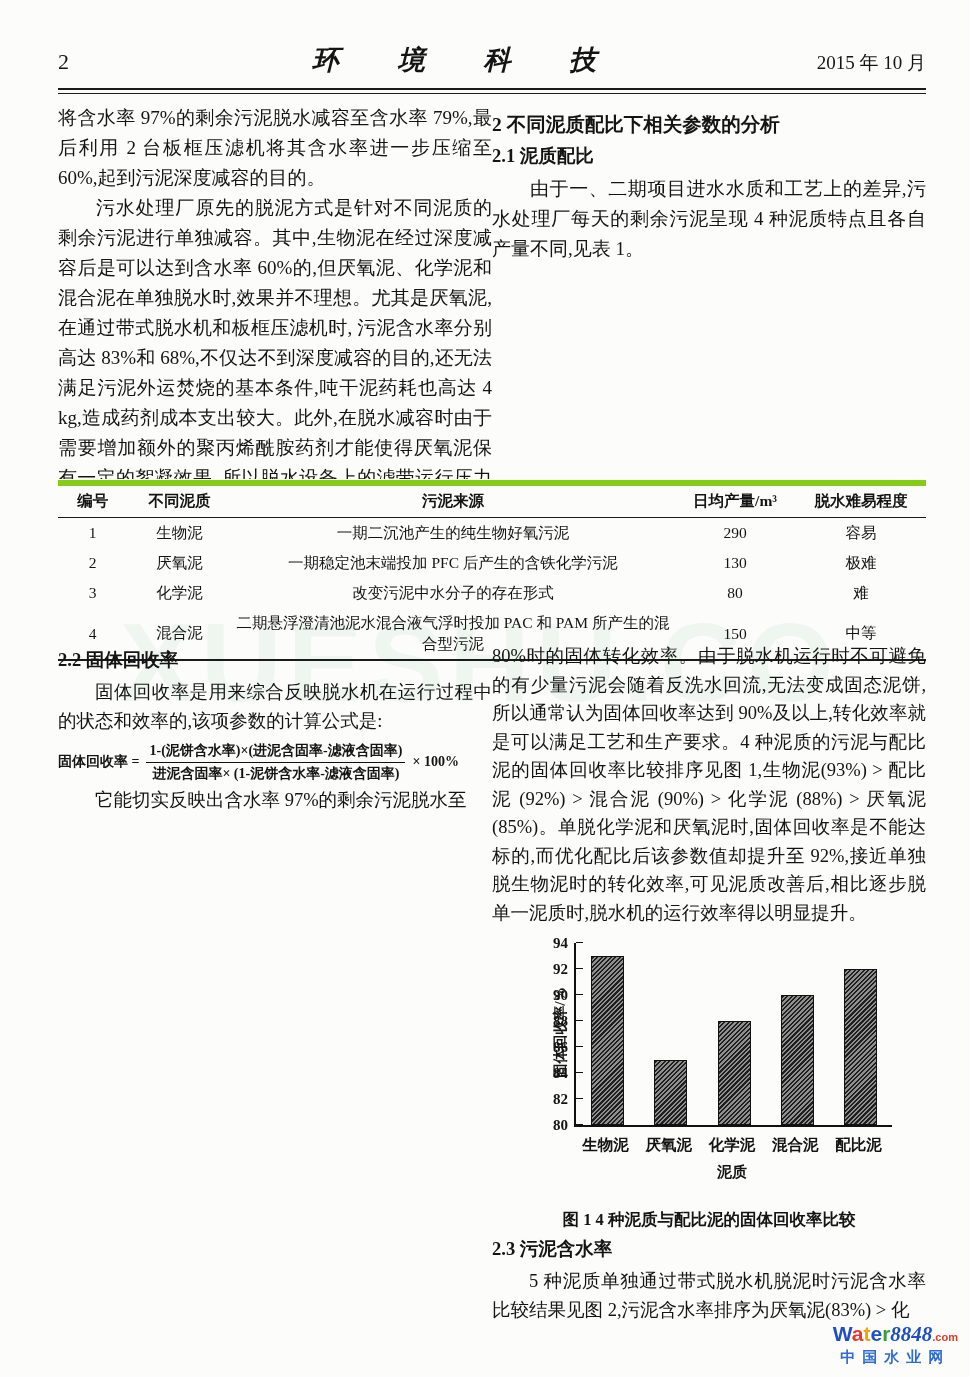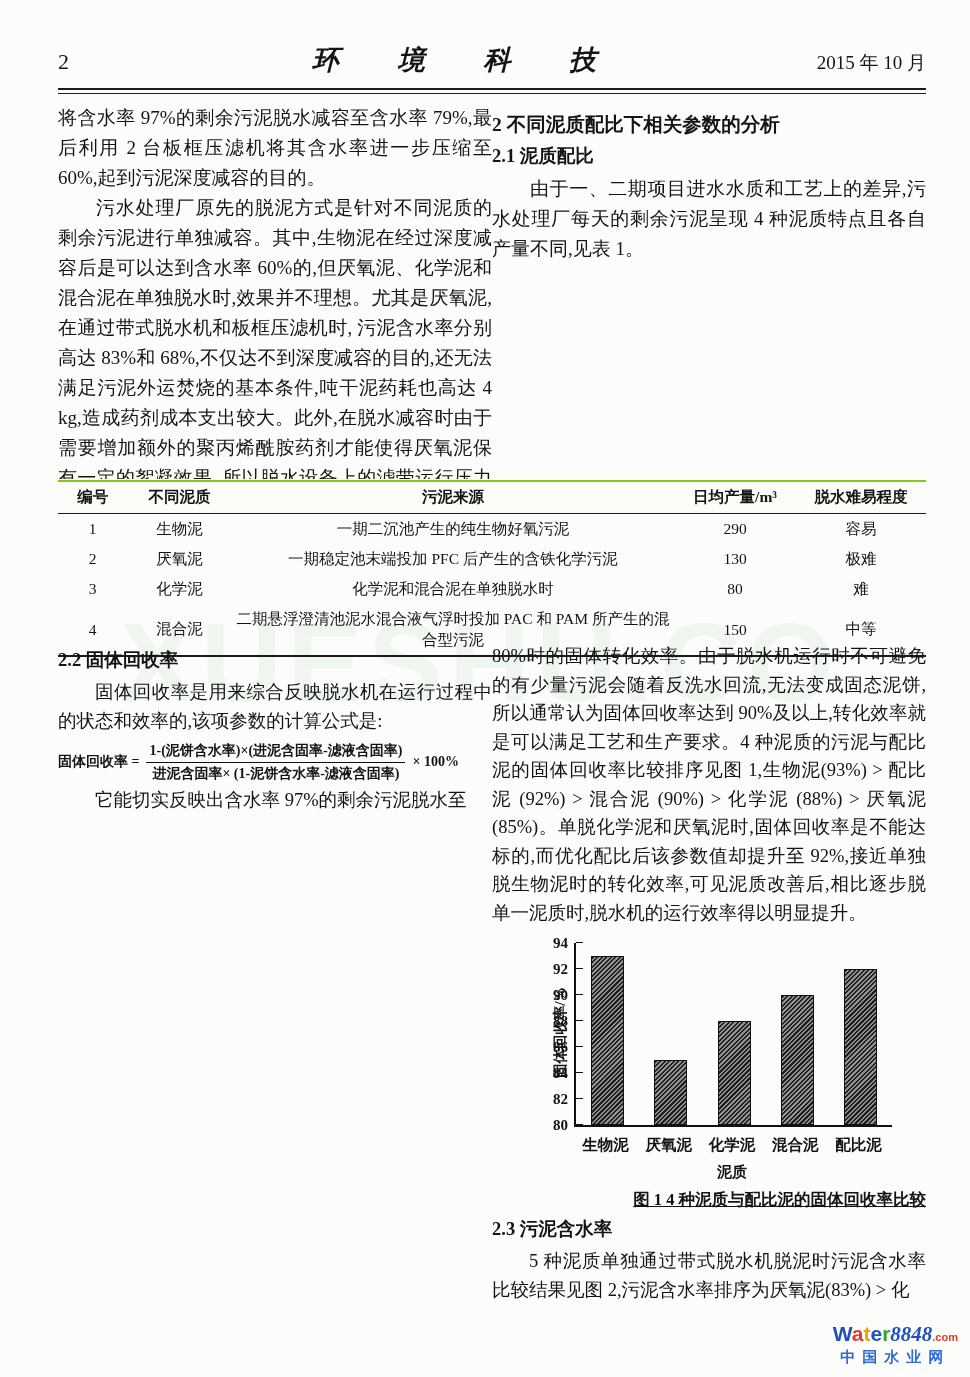--- a/index.html
+++ b/index.html
@@ -38,21 +38,21 @@
     text-align:justify;
   }
   .cols-bottom .para{font-size:18.5px;line-height:28.5px;}
   .indent{text-indent:2em;}
   .sec-h{margin:9px 0 6px;font-size:19.5px;font-weight:bold;line-height:26px;}
   .sub-h{margin:6px 0 5px;font-size:18.5px;font-weight:bold;line-height:25px;}
   
   .table-block{position:absolute;top:480px;left:58px;right:44px;}
   .table-caption{text-align:center;font-weight:bold;font-size:16.5px;margin:0 0 10px;}
   table.t1{width:100%;border-collapse:collapse;font-size:15.5px;}
-  table.t1 thead tr{border-top:2px solid #84cc16;border-bottom:1px solid #1a1a1a;}
+  table.t1 thead tr{border-top:6px solid #84cc16;border-bottom:1px solid #1a1a1a;}
   table.t1 tbody{border-bottom:2px solid #1a1a1a;}
   table.t1 th{font-weight:bold;padding:5px 2px;}
   table.t1 td{padding:4.5px 2px;text-align:center;}
   .c-id{width:8%;} .c-type{width:12%;} .c-src{width:51%;font-family:Liberation Mono, monospace;} .c-vol{width:14%;} .c-diff{width:15%;}
   
   .formula{
     display:flex;align-items:center;justify-content:flex-start;
     gap:7px;margin:7px 0 4px;font-size:14px;font-weight:bold;white-space:nowrap;
   }
   .frac{text-align:center;line-height:1.25;}
@@ -76,21 +76,21 @@
   .bar{
     position:absolute;bottom:0;width:33px;
     background:repeating-linear-gradient(135deg,#1f1f1f 0px,#1f1f1f 1.6px,#8f8f8f 1.6px,#8f8f8f 3.2px);
     border:1px solid #111;box-sizing:border-box;
   }
   .cats{
     position:absolute;left:66px;top:198px;width:316px;display:flex;
   }
   .cats span{flex:1;text-align:center;font-size:15.5px;font-weight:bold;}
   .xlab{position:absolute;left:66px;top:226px;width:316px;text-align:center;font-size:15px;font-weight:bold;}
-  .fig-caption{text-align:right;font-weight:bold;font-size:16.5px;margin:0 0 4px;text-decoration:underline;}
+  .fig-caption{text-align:center;font-weight:bold;font-size:16.5px;margin:20px 0 4px;}
   
   .watermark{
     position:absolute;top:598px;left:120px;
     font-size:112px;font-weight:bold;letter-spacing:6px;
     color:#15803d;opacity:0.05;z-index:0;pointer-events:none;
     font-family:"Liberation Sans",sans-serif;
   }
   .cols,.table-block{z-index:1;}
   .logo{
     position:absolute;right:12px;bottom:12px;text-align:center;
@@ -149,21 +149,21 @@
         <tr>
           <td>2</td>
           <td>厌氧泥</td>
           <td>一期稳定池末端投加 PFC 后产生的含铁化学污泥</td>
           <td>130</td>
           <td>极难</td>
         </tr>
         <tr>
           <td>3</td>
           <td>化学泥</td>
-          <td>化学泥和混合泥在单独脱水时</td>
+          <td>改变污泥中水分子的存在形式</td>
           <td>80</td>
           <td>难</td>
         </tr>
         <tr>
           <td>4</td>
           <td>混合泥</td>
           <td>二期悬浮澄清池泥水混合液气浮时投加 PAC 和 PAM 所产生的混合型污泥</td>
           <td>150</td>
           <td>中等</td>
         </tr>

